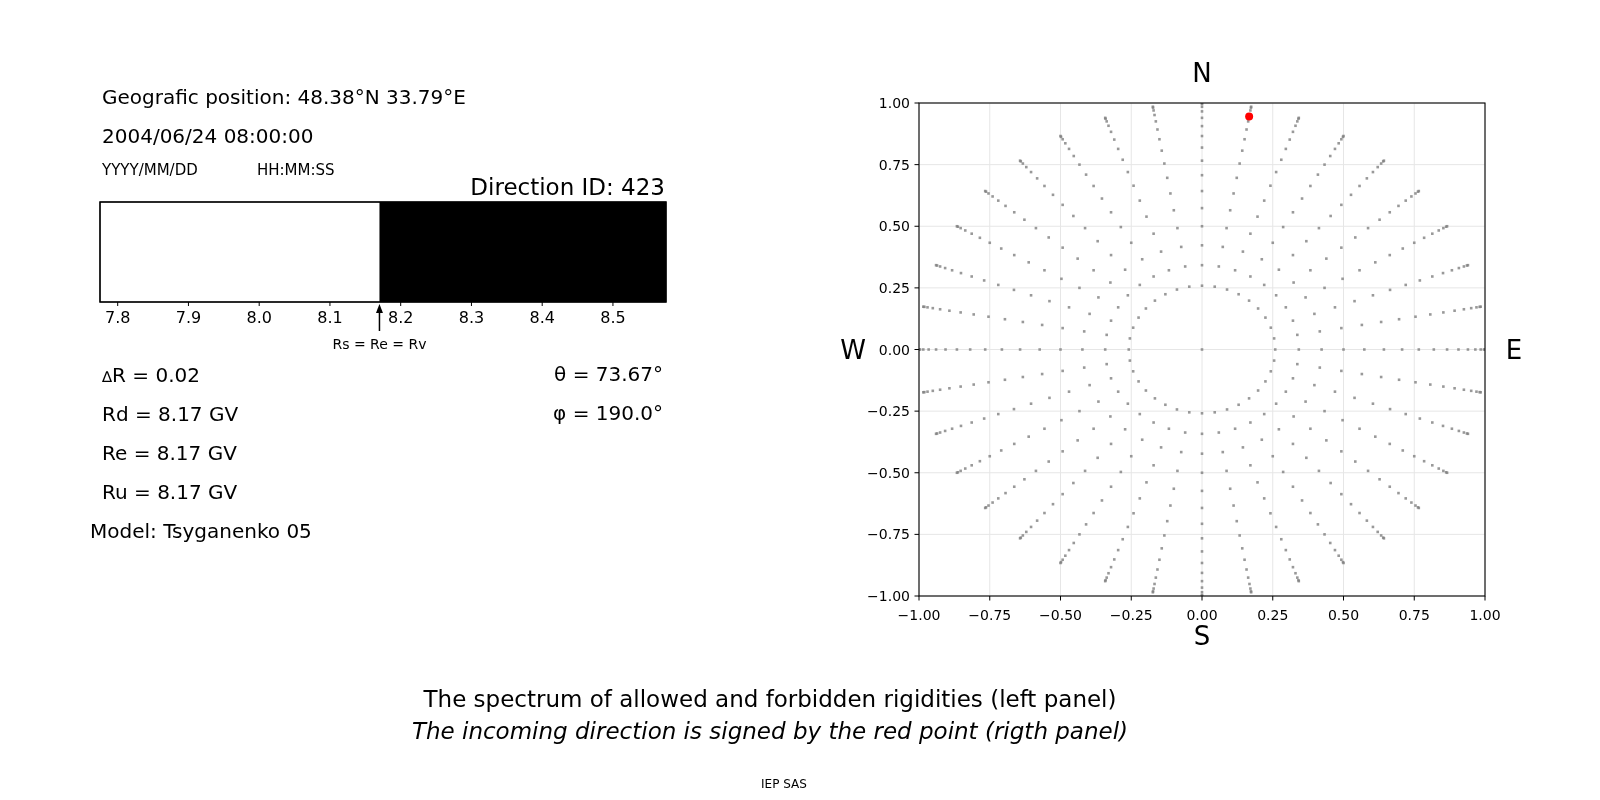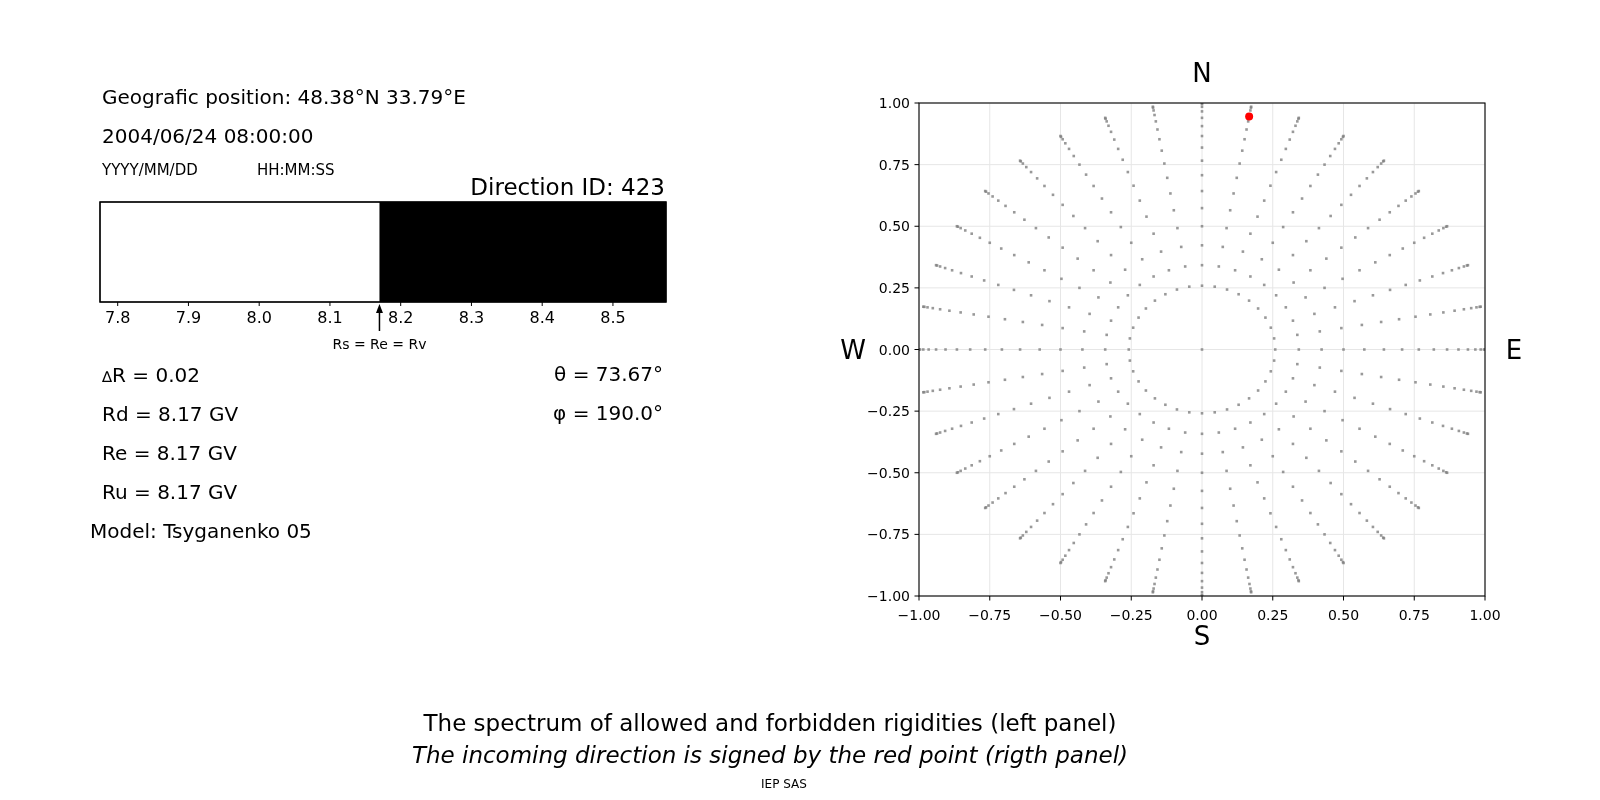--- a/index.html
+++ b/index.html
@@ -5,21 +5,21 @@
   html,body{margin:0;padding:0;}
   body{
     width:1600px;height:800px;position:relative;overflow:hidden;
     background:#ffffff;color:#000;
     font-family:"DejaVu Sans","Liberation Sans",sans-serif;
   }
   .abs{position:absolute;white-space:nowrap;}
   .t20{font-size:20px;}
   .t23{font-size:23px;margin-top:16px;}
   .t13{font-size:15px;}
-  .cap{font-size:23px;text-align:center;margin-top:24px;}
+  .cap{font-size:23px;text-align:center;}
   .right-col{text-align:right;}
   svg text{font-family:"DejaVu Sans","Liberation Sans",sans-serif;fill:#000;}
 </style>
 </head>
 <body>
 
 <div class="abs t20" style="left:102px;top:85px;">Geografic position: 48.38°N 33.79°E</div>
 <div class="abs t20" style="left:102px;top:124px;">2004/06/24 08:00:00</div>
 <div class="abs t13" style="left:102px;top:161px;">YYYY/MM/DD</div>
 <div class="abs t13" style="left:220px;top:161px;margin-left:37px;">HH:MM:SS</div>

